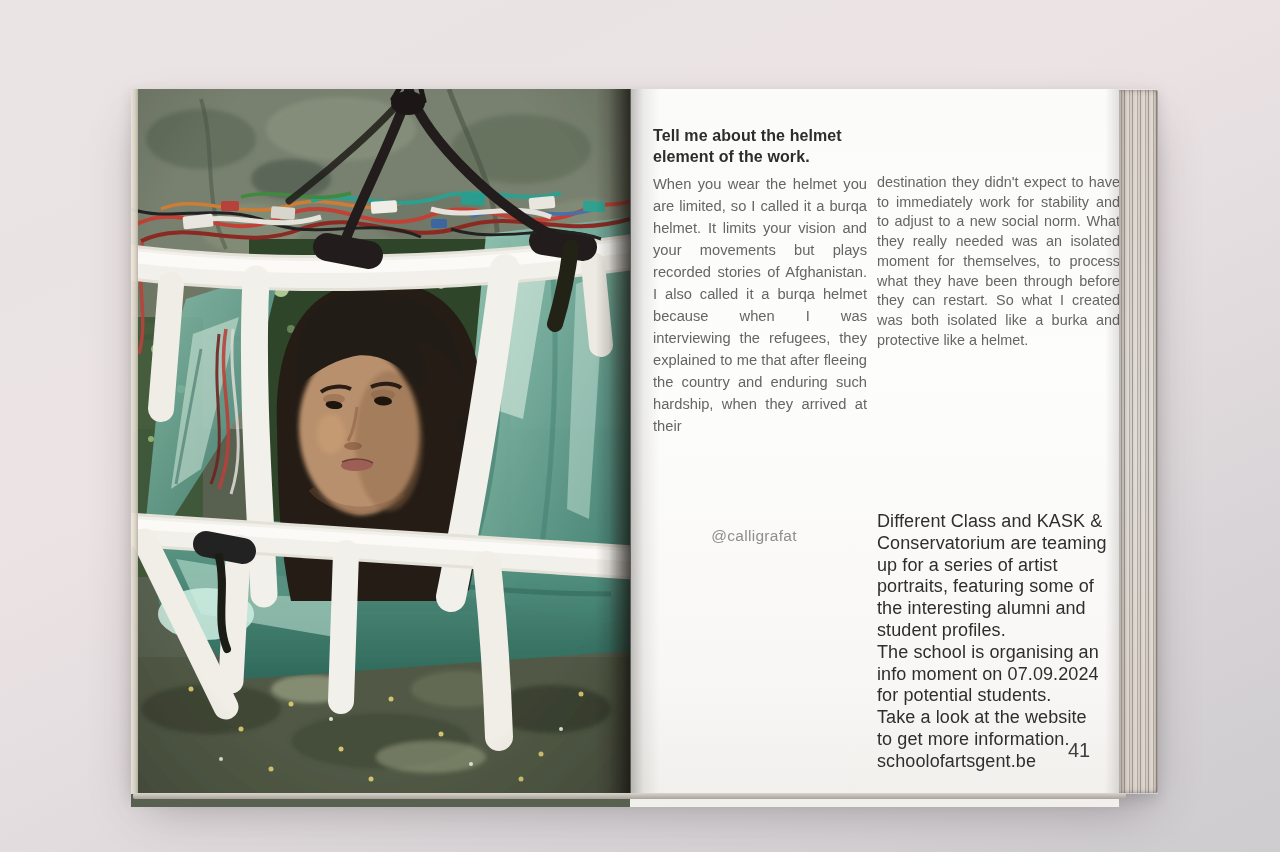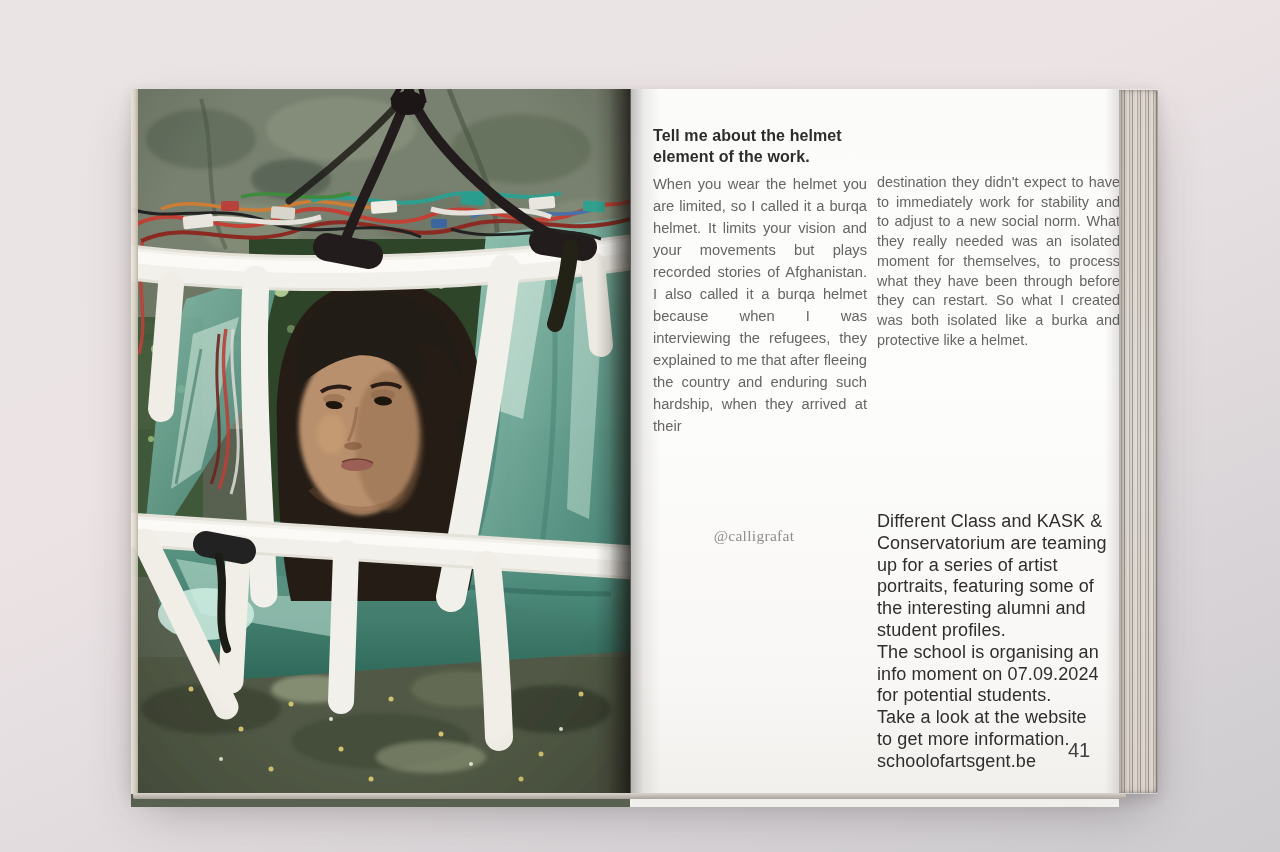--- a/index.html
+++ b/index.html
@@ -64,21 +64,21 @@
   .col1{left:23px;top:84px;width:214px;font-size:14.7px;line-height:22px;}
   .col2{left:247px;top:84px;width:243px;font-size:14.4px;line-height:19.7px;}
   .pre{white-space:pre-line;}
   .quote{
     position:absolute;left:18px;top:270px;width:212px;text-align:right;
     font-family:"DejaVu Serif",serif;font-style:italic;font-weight:bold;
     font-size:18.5px;line-height:24.5px;color:#403f45;letter-spacing:1.3px;word-spacing:4px;
   }
   .handle{
     position:absolute;left:18px;top:438px;width:212px;text-align:center;
-    font-size:15.5px;color:#8f8e8c;letter-spacing:.3px;font-family:Liberation Serif, serif;
+    font-size:15.5px;color:#8f8e8c;letter-spacing:.3px;
   }
   .promo{
     position:absolute;left:247px;top:422px;width:236px;
     font-size:18px;line-height:21.8px;color:#2f2e2d;letter-spacing:.1px;
   }
   .pagenum{
     position:absolute;left:438px;top:650px;font-size:20px;color:#403f3e;
   }
 </style>
 </head>

